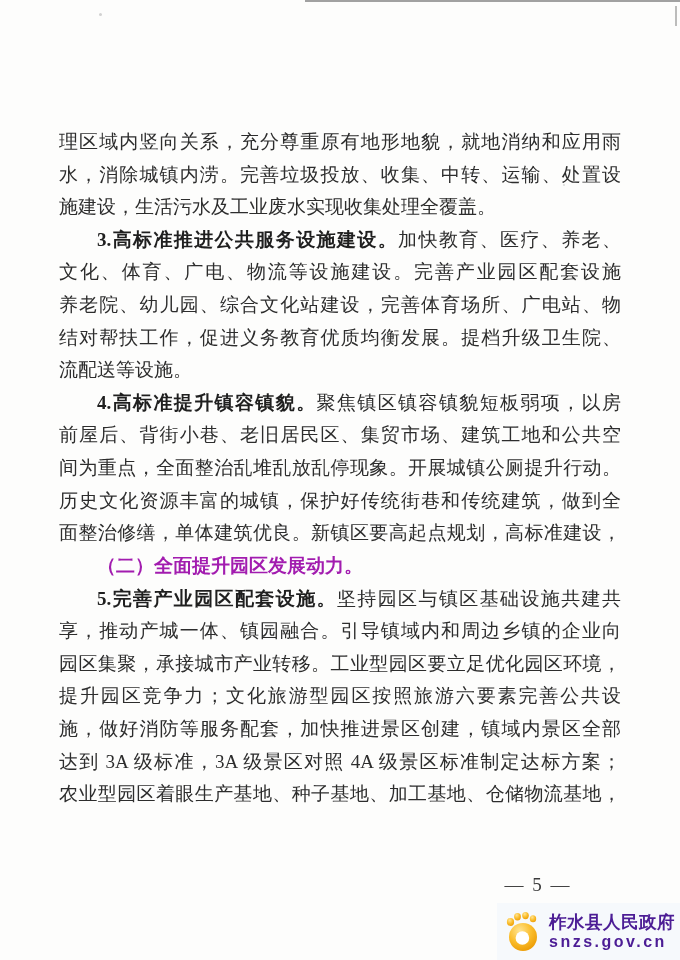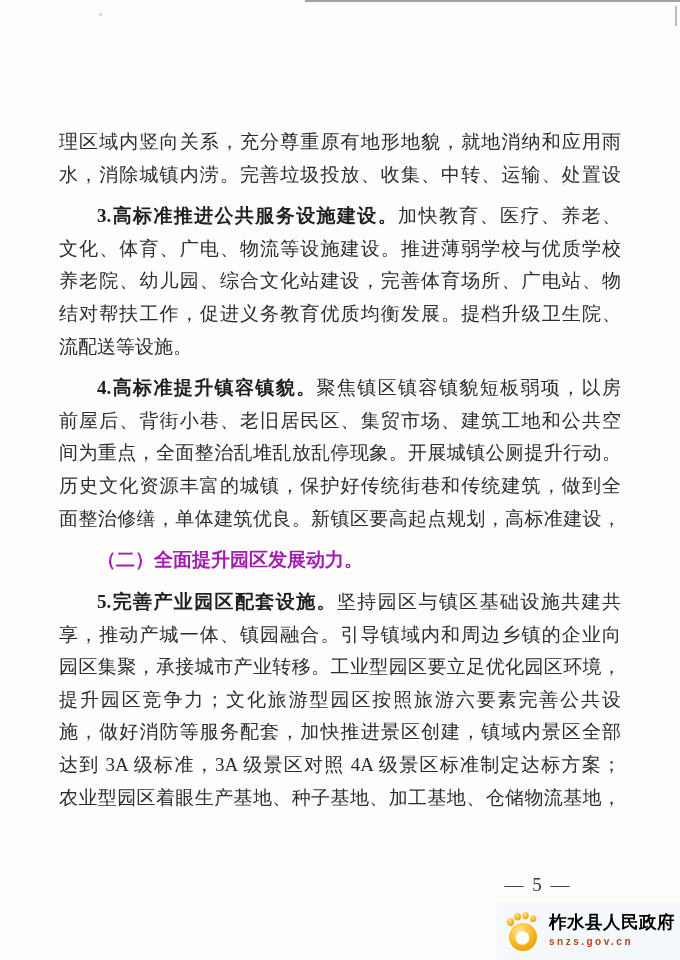--- a/index.html
+++ b/index.html
@@ -16,44 +16,44 @@
     position:absolute;left:59px;top:126px;width:562px;
     color:#2d2d2d;
     font-size:19px;line-height:32.62px;
   }
   .para{margin:0;padding:0;}
   .line{
     height:32.62px;line-height:32.62px;overflow:hidden;
     text-align:justify;text-align-last:left;
   }
   .line.full{text-align-last:justify;}
-  .line.indent{text-indent:2em;margin-top:9px;}
+  .line.indent{text-indent:2em;}
   .line b{font-weight:bold;color:#1f1f1f;}
   .para.bold .line{font-weight:bold;color:#a21caf;}
   
   .page-number{
     position:absolute;left:478px;top:874px;width:120px;
     text-align:center;font-size:19px;color:#3a3a3a;letter-spacing:2px;
   }
   
   .watermark{
     position:absolute;left:497px;top:903px;right:0;bottom:0;
     background:#f6f9fc;
     display:flex;align-items:center;
   }
   .watermark .paw{width:40px;height:42px;margin-left:7px;flex:0 0 auto;}
   .wm-text{margin-left:5px;display:flex;flex-direction:column;justify-content:center;}
   .wm-name{
     font-family:"Liberation Serif","DejaVu Serif",serif;
-    font-weight:bold;color:#000000;font-size:17.5px;line-height:20px;
+    font-weight:bold;color:#4c1d95;font-size:17.5px;line-height:20px;
     letter-spacing:0.5px;white-space:nowrap;
   }
   .wm-url{
     font-family:"Liberation Sans","DejaVu Sans",sans-serif;
-    font-weight:bold;color:#c2410c;font-size:10px;line-height:19px;
+    font-weight:bold;color:#4c1d95;font-size:16px;line-height:19px;
     letter-spacing:2.5px;white-space:nowrap;
   }
   
   .scan-top-line{position:absolute;left:305px;top:0;width:375px;height:2px;background:rgba(70,70,70,.5);}
   .scan-right-mark{position:absolute;left:675px;top:6px;width:2px;height:20px;background:rgba(90,90,90,.4);}
   .scan-speck-1{position:absolute;left:99px;top:13px;width:3px;height:3px;border-radius:50%;background:rgba(130,130,130,.35);}
   .scan-speck-2{position:absolute;left:563px;top:184px;width:2px;height:2px;border-radius:50%;background:rgba(140,140,140,.3);}
 </style>
 </head>
 <body>
@@ -62,24 +62,25 @@
 
   <div class="scan-top-line"></div>
   <div class="scan-right-mark"></div>
   <div class="scan-speck-1"></div>
   <div class="scan-speck-2"></div>
 
   <div class="doc" id="doc-body">
       <div class="para">
         <div class="line full">理区域内竖向关系，充分尊重原有地形地貌，就地消纳和应用雨</div>
         <div class="line full">水，消除城镇内涝。完善垃圾投放、收集、中转、运输、处置设</div>
+        <div class="line">施建设，生活污水及工业废水实现收集处理全覆盖。</div>
       </div>
       <div class="para">
         <div class="line indent full"><b>3.高标准推进公共服务设施建设。</b><span>加快教育、医疗、养老、</span></div>
-        <div class="line full">文化、体育、广电、物流等设施建设。推进薄弱学校与优质学校</div>
+        <div class="line full">文化、体育、广电、物流等设施建设。完善产业园区配套设施</div>
         <div class="line full">养老院、幼儿园、综合文化站建设，完善体育场所、广电站、物</div>
         <div class="line full">结对帮扶工作，促进义务教育优质均衡发展。提档升级卫生院、</div>
         <div class="line">流配送等设施。</div>
       </div>
       <div class="para">
         <div class="line indent full"><b>4.高标准提升镇容镇貌。</b><span>聚焦镇区镇容镇貌短板弱项，以房</span></div>
         <div class="line full">前屋后、背街小巷、老旧居民区、集贸市场、建筑工地和公共空</div>
         <div class="line full">间为重点，全面整治乱堆乱放乱停现象。开展城镇公厕提升行动。</div>
         <div class="line full">历史文化资源丰富的城镇，保护好传统街巷和传统建筑，做到全</div>
         <div class="line full">面整治修缮，单体建筑优良。新镇区要高起点规划，高标准建设，</div>

